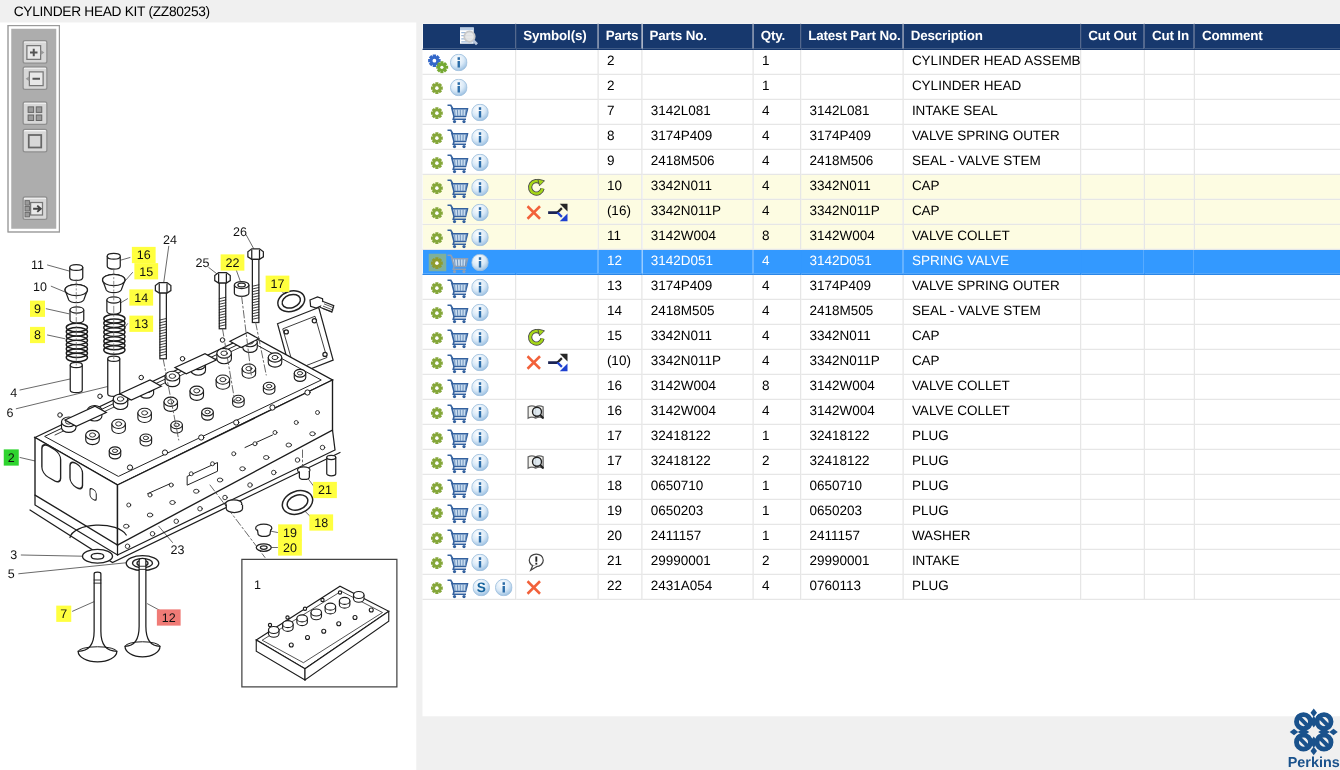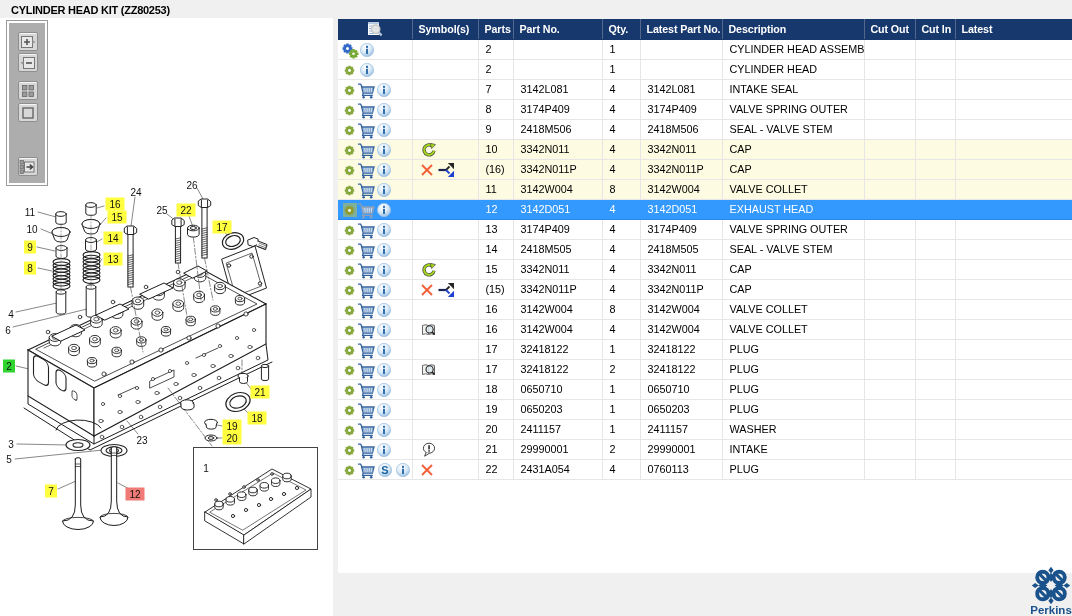--- a/index.html
+++ b/index.html
@@ -1,15 +1,15 @@
 <!DOCTYPE html>
 <html><head><meta charset="utf-8"><style>
 *{margin:0;padding:0;box-sizing:border-box}
 html,body{width:1072px;height:616px;background:#F0F0F0;font-family:"Liberation Sans",sans-serif;overflow:hidden;position:relative}
-#title{position:absolute;left:11px;top:4px;font-size:11px;font-weight:bold;color:#000;letter-spacing:-0.25px}
+#title{position:absolute;left:11px;top:4px;font-size:11px;font-weight:normal;color:#000;letter-spacing:-0.25px}
 #left{position:absolute;left:0;top:18px;width:333px;height:598px;background:#fff}
 #right{position:absolute;left:338px;top:19px;width:734px;height:554px;background:#fff}
 #tb{position:absolute;left:6px;top:2px;width:42px;height:166px;background:#ADADAD;border:1px solid #9A9A9A;outline:2px solid #fff;outline-offset:-3px}
 .tbtn{position:absolute;left:11px;width:20px;height:19px;background:#D7D7D7;border:1px solid #8E8E8E;border-radius:2px;display:flex;align-items:center;justify-content:center;box-shadow:inset 0 1px 0 #F5F5F5}
 table{border-collapse:collapse;table-layout:fixed;width:734px}
 th,td{height:20px;padding:0 0 0 7px;font-size:10.8px;overflow:hidden;white-space:nowrap;border-right:1px solid #E6E6E6;border-bottom:1px solid #E6E6E6;vertical-align:middle}
 th{background:#17386D;color:#fff;text-align:left;font-weight:bold;border-right:1px solid #54688D;border-bottom:1px solid #17386D;font-size:10.7px;letter-spacing:-0.1px;padding-left:6px}
 td.c0,th.c0{padding:0}
 .c0,.c1{position:relative}
 .ic{position:absolute}
@@ -509,27 +509,27 @@
                 <line x1="2" y1="5" x2="11" y2="5"></line>
                 <line x1="2" y1="7.5" x2="11" y2="7.5"></line>
                 <line x1="2" y1="10" x2="11" y2="10"></line>
                 <line x1="2" y1="12.5" x2="11" y2="12.5"></line>
               </g>
 <circle cx="8.6" cy="8.2" r="4.2" fill="#E4E4E4" fill-opacity="0.9" stroke="#C8C8C8" stroke-width="1.4"></circle>
 <line x1="11.6" y1="11.4" x2="14.6" y2="14.4" stroke="#B8C6DC" stroke-width="2.2"></line>
             </svg></th>
           <th>Symbol(s)</th>
           <th>Parts</th>
-          <th>Part No.</th>
+          <th>Parts No.</th>
           <th>Qty.</th>
           <th>Latest Part No.</th>
           <th>Description</th>
           <th>Cut Out</th>
           <th>Cut In</th>
-          <th>Latest</th>
+          <th>Comment</th>
         </tr>
 <tr class="rw">
           <td class="c0">
             <svg class="ic" style="left:4px;top:3px" width="18" height="16" viewBox="0 0 18 16">
 <g stroke="#3468C9" stroke-width="2.7">
                 <line x1="5.5" y1="0.5" x2="5.5" y2="10.5"></line>
                 <line x1="0.5" y1="5.5" x2="10.5" y2="5.5"></line>
                 <line x1="2" y1="2" x2="9" y2="9"></line>
                 <line x1="9" y1="2" x2="2" y2="9"></line>
               </g>
@@ -926,21 +926,21 @@
 <circle cx="8" cy="8" r="7.6" fill="url(#g39_3_5)" stroke="#9FC0DE" stroke-width="0.8"></circle>
 <rect x="6.9" y="3.2" width="2.2" height="2.4" fill="#2B6CA8"></rect>
               <rect x="6.9" y="6.6" width="2.2" height="6" fill="#2B6CA8"></rect>
             </svg>
           </td>
           <td class="c1"></td>
           <td>12</td>
           <td>3142D051</td>
           <td>4</td>
           <td>3142D051</td>
-          <td class="desc">EXHAUST HEAD</td>
+          <td class="desc">SPRING VALVE</td>
           <td></td>
           <td></td>
           <td></td>
         </tr>
 <tr class="rw">
           <td class="c0">
             <svg class="ic" style="left:6px;top:5px" width="11" height="11" viewBox="0 0 14 14">
 <g stroke="#85A73A" stroke-width="3.2" stroke-linecap="butt">
 <line x1="7" y1="1" x2="7" y2="13"></line>
                 <line x1="1" y1="7" x2="13" y2="7"></line>
@@ -1122,21 +1122,21 @@
               </g>
             </svg>
             <svg class="ic" style="left:25px;top:2px" width="17" height="16" viewBox="0 0 17 16">
 <line x1="0.5" y1="8" x2="8.5" y2="8" stroke="#1A2353" stroke-width="2.2"></line>
 <line x1="8" y1="8" x2="11.5" y2="4.5" stroke="#262626" stroke-width="1.8"></line>
 <line x1="8" y1="8" x2="11.5" y2="11.5" stroke="#1F41D0" stroke-width="1.8"></line>
 <path d="M9.8 1 L16 1 L16 7.2 Z" fill="#262626"></path>
 <path d="M9.8 15 L16 15 L16 8.8 Z" fill="#1F41D0"></path>
             </svg>
           </td>
-          <td>(15)</td>
+          <td>(10)</td>
           <td>3342N011P</td>
           <td>4</td>
           <td>3342N011P</td>
           <td class="desc">CAP</td>
           <td></td>
           <td></td>
           <td></td>
         </tr>
 <tr class="rw">
           <td class="c0">

